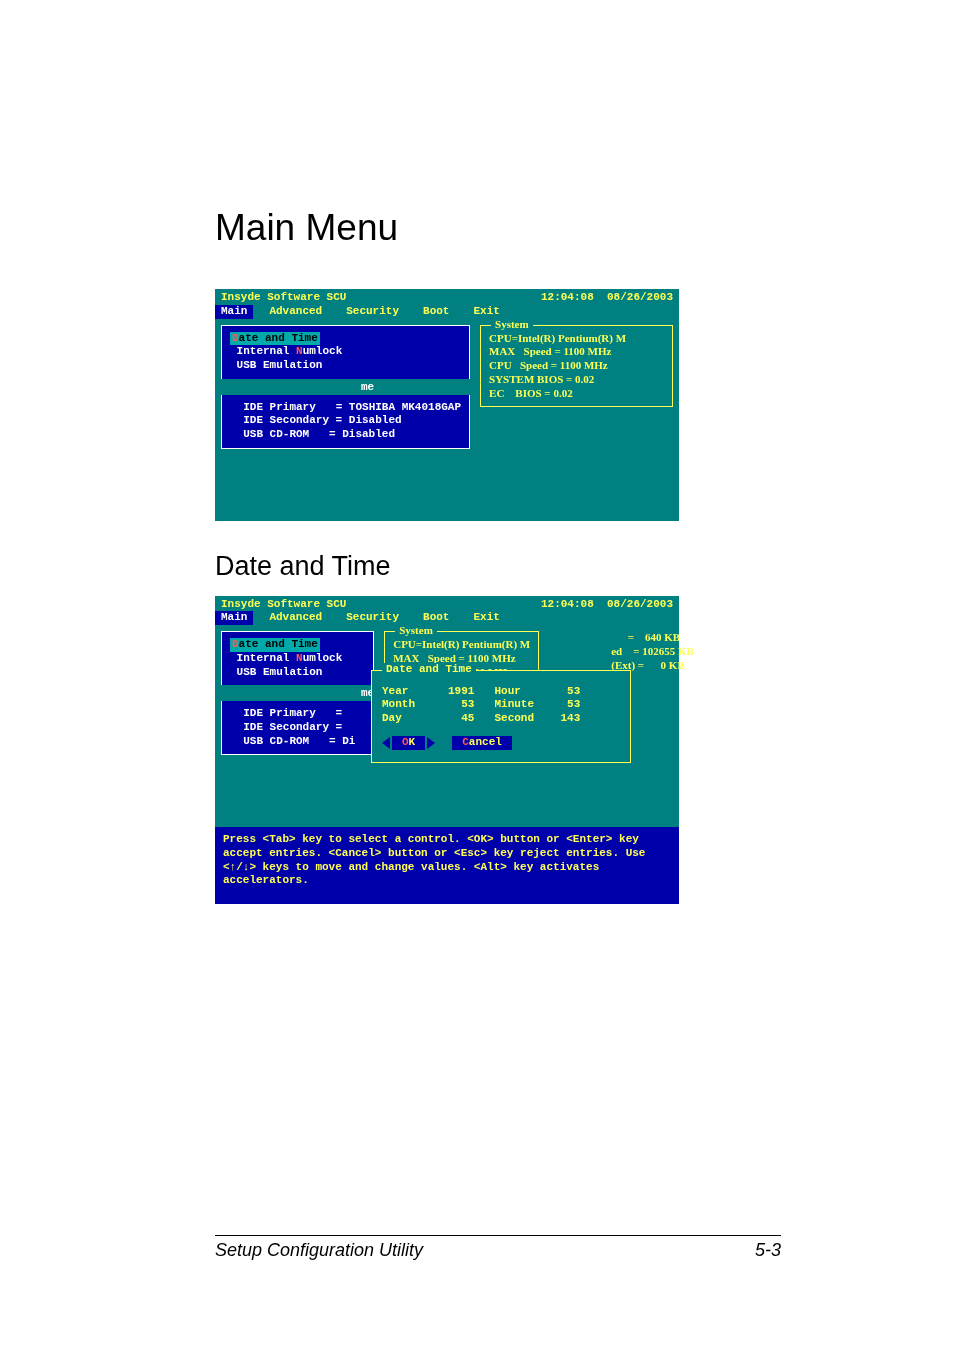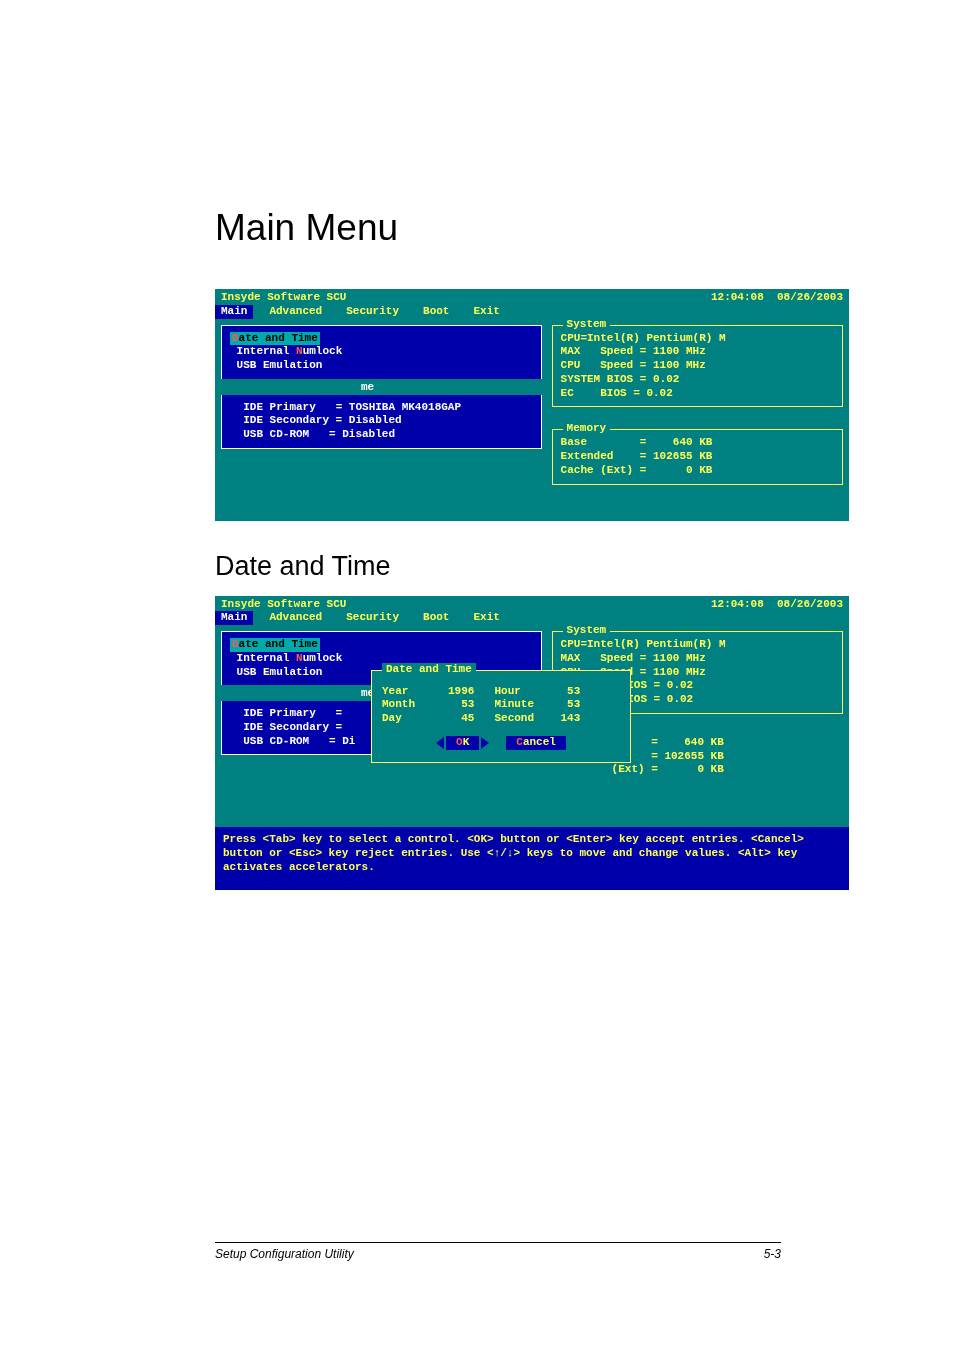--- a/index.html
+++ b/index.html
@@ -17,21 +17,21 @@
     color: #000;
     margin-bottom: 40px;
   }
   .h2 {
     font-size: 27px;
     font-weight: normal;
     color: #000;
     margin: 30px 0 14px 0;
   }
   .bios {
-    width: 634px;
+    width: 464px;
     background: #008080;
     color: #ffff55;
     font-family: "Courier New", monospace;
     font-size: 11px;
     line-height: 1.25;
     font-weight: bold;
     position: relative;
   }
   .bios-header {
     display: flex;
@@ -76,36 +76,36 @@
   .panel.right .panel-title { background:#008080; color:#ffff55; }
   .panel.right .row { white-space: pre; }
   .statusbar {
     background: #0000aa;
     color: #ffff55;
     padding: 6px 8px 16px 8px;
     font-weight: bold;
     min-height: 44px;
     white-space: pre-wrap;
   }
-  .right-stack { flex:1; display:flex; flex-direction:column; gap:22px; }
+  .right-stack { flex:1; display:flex; flex-direction:row; gap:12px;font-family:Liberation Serif, serif; }
   .cut { color:#fff; }
 
   
   .overlay {
     position: absolute;
     left: 156px; top: 74px;
     width: 260px;
     background: #008080;
     border: 1px solid #ffff55;
     padding: 10px 10px 12px 10px;
   }
   .overlay .panel-title { background:#008080; }
   .overlay .grid { display:flex; gap:20px; padding: 4px 0 10px 0; }
   .overlay .col div { white-space: pre; }
-  .overlay .btns { display:flex; gap:17px; justify-content:center; }
+  .overlay .btns { display:flex; gap:17px; }
   .overlay .btn {
     display:flex; align-items:center; gap:2px;
   }
   .overlay .btn .box {
     background:#0000aa; color:#ffff55; padding: 0 10px;
   }
   .overlay .btn .box .hk { color:#ff5555; }
   .tri {
     width:0; height:0; border-top:6px solid transparent; border-bottom:6px solid transparent;
   }
@@ -114,21 +114,21 @@
 
   .footer {
     position: absolute;
     left: 215px; right: 173px;
     bottom: 90px;
     border-top: 1px solid #000;
     display: flex;
     justify-content: space-between;
     padding-top: 4px;
     font-style: italic;
-    font-size: 12px;
+    font-size: 18px;
   }
   .right-frag { color:#ffff55; white-space:pre; }
   .left-cut { margin-top: 2px; margin-left: 140px; color:#fff; }
 </style>
 </head>
 <body>
 
 <div class="h1">Main Menu</div>
 
 <div class="bios">
@@ -161,26 +161,20 @@
     </div>
     <div class="right-stack">
       <div class="panel right">
         <span class="panel-title">System</span>
         <div class="row">CPU=Intel(R) Pentium(R) M</div>
         <div class="row">MAX   Speed = 1100 MHz</div>
         <div class="row">CPU   Speed = 1100 MHz</div>
         <div class="row">SYSTEM BIOS = 0.02</div>
         <div class="row">EC    BIOS = 0.02</div>
       </div>
-      <div class="panel right">
-        <span class="panel-title">Memory</span>
-        <div class="row">Base        =    640 KB</div>
-        <div class="row">Extended    = 102655 KB</div>
-        <div class="row">Cache (Ext) =      0 KB</div>
-      </div>
     </div>
   </div>
 </div>
 
 <div class="h2">Date and Time</div>
 
 <div class="bios" style="position:relative;">
   <div class="bios-header">
     <span class="bios-title">Insyde Software SCU</span>
     <span class="bios-datetime">
@@ -223,21 +217,21 @@
         <div class="row right-frag">(Ext) =      0 KB</div>
       </div>
     </div>
   </div>
   <div class="statusbar">Press &lt;Tab&gt; key to select a control. &lt;OK&gt; button or &lt;Enter&gt; key accept entries. &lt;Cancel&gt; button or &lt;Esc&gt; key reject entries. Use &lt;↑/↓&gt; keys to move and change values. &lt;Alt&gt; key activates accelerators.</div>
 
   <div class="overlay">
     <span class="panel-title">Date and Time</span>
     <div class="grid">
       <div class="col">
-        <div><span>Year</span>      <span>1996</span></div>
+        <div><span>Year</span>      <span>1991</span></div>
         <div><span>Month</span>       <span>53</span></div>
         <div><span>Day</span>         <span>45</span></div>
       </div>
       <div class="col">
         <div><span>Hour</span>       <span>53</span></div>
         <div><span>Minute</span>     <span>53</span></div>
         <div><span>Second</span>    <span>143</span></div>
       </div>
     </div>
     <div class="btns">

